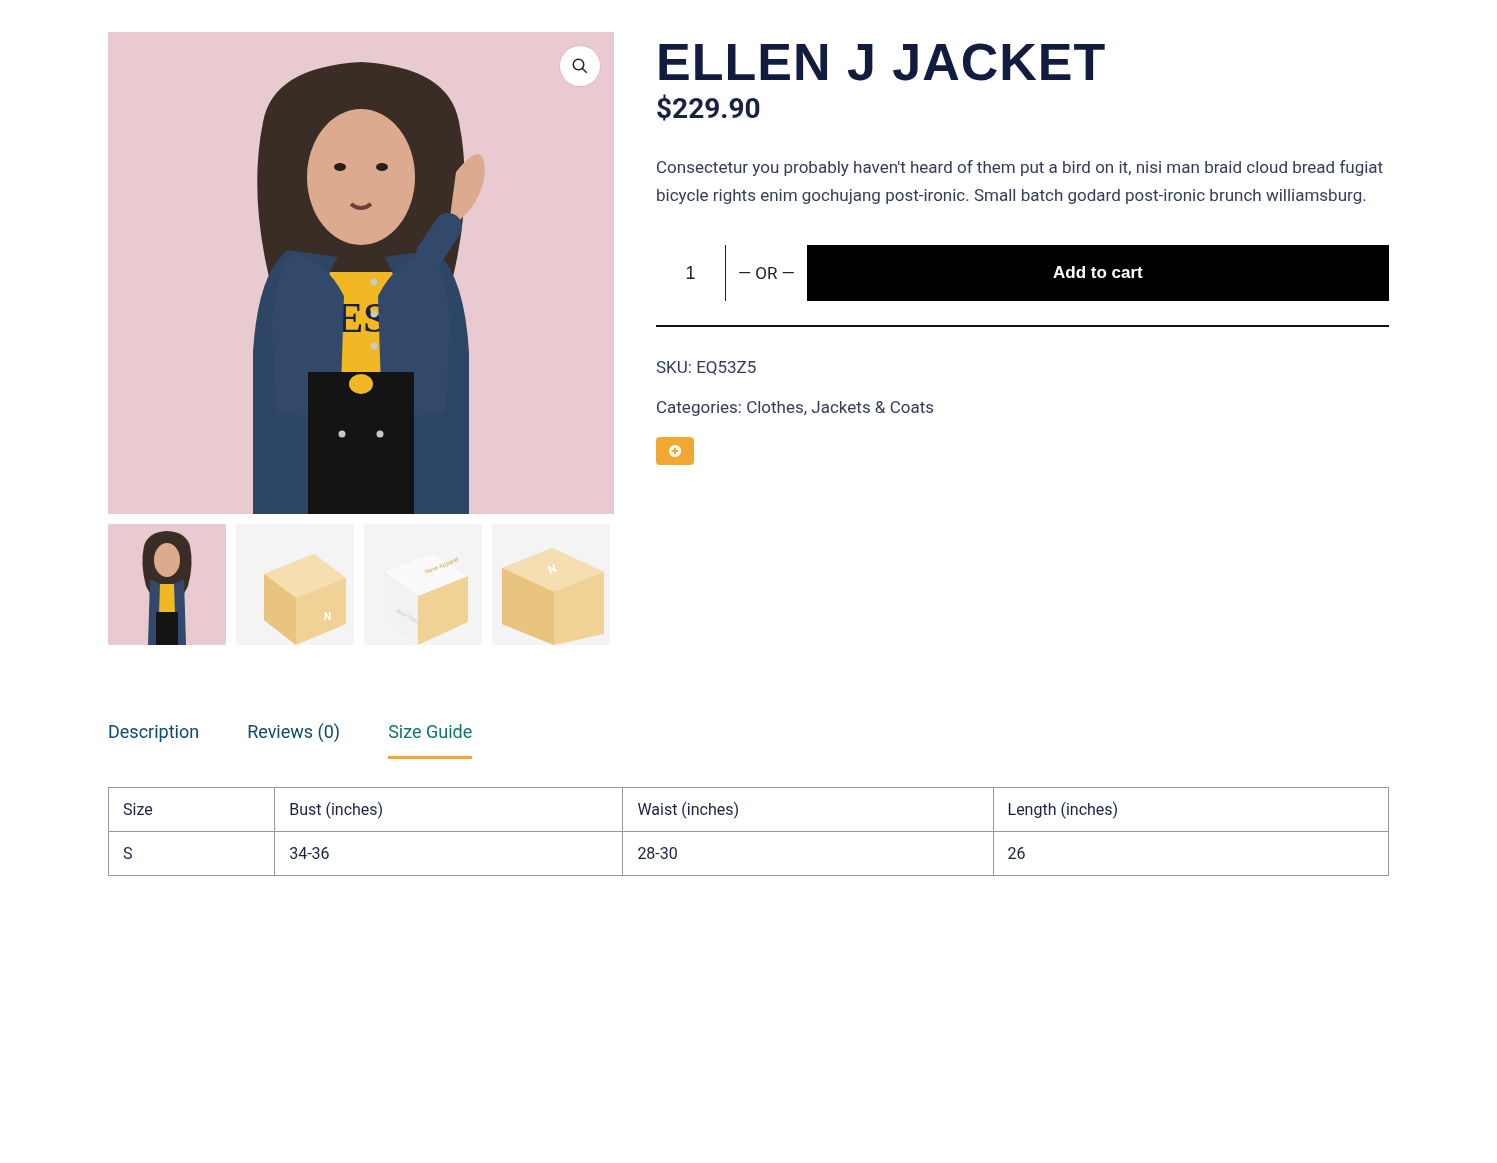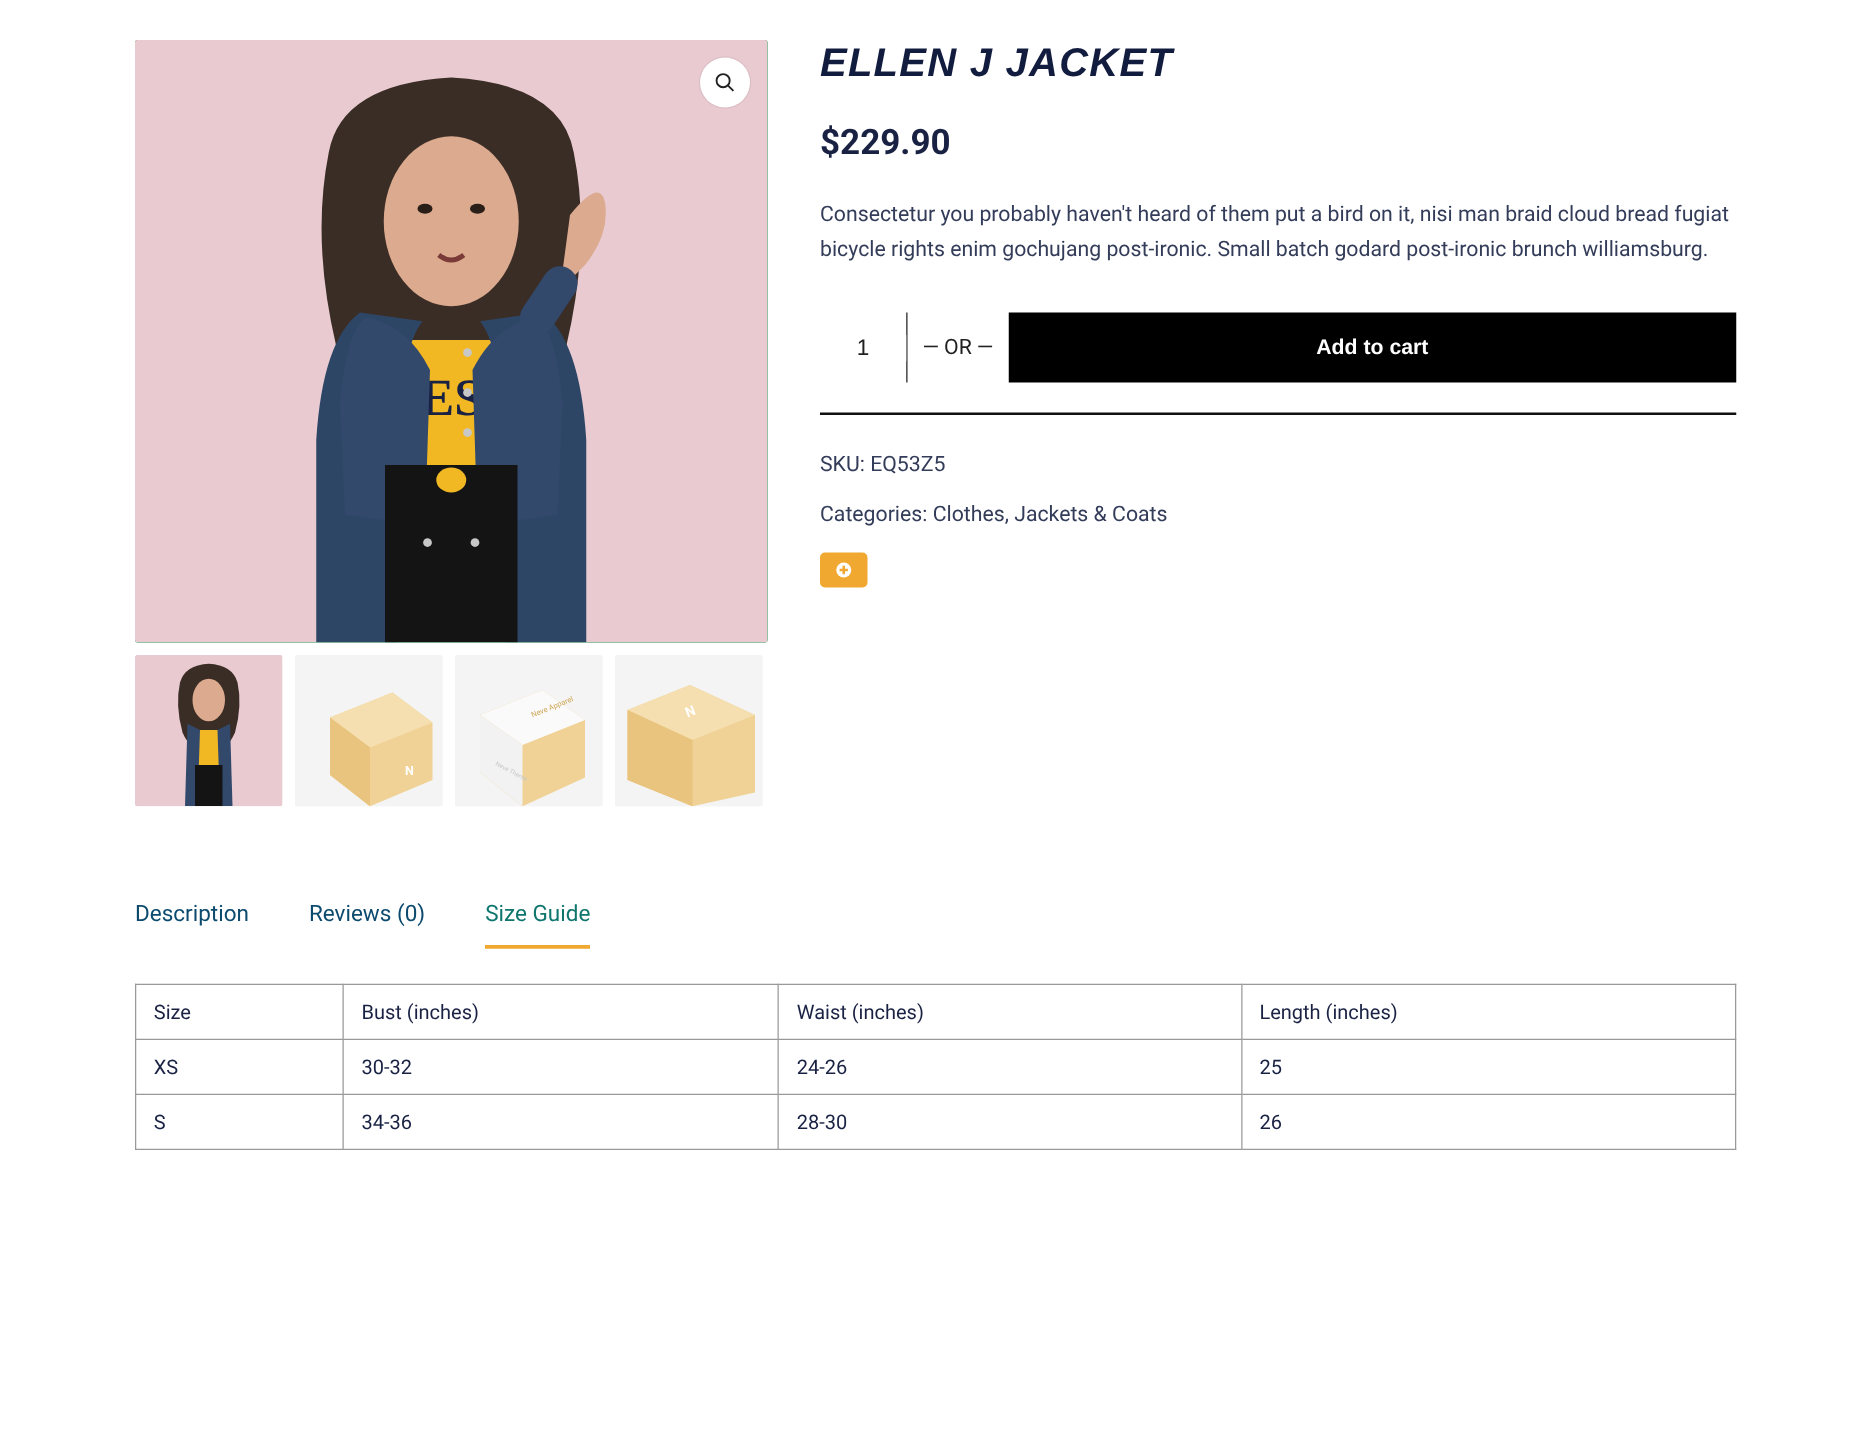--- a/index.html
+++ b/index.html
@@ -1,27 +1,27 @@
 <!DOCTYPE html>
 <html><head>
 <meta charset="utf-8">
 <style>
 * { box-sizing: border-box; margin: 0; padding: 0; }
 body { font-family: -apple-system, BlinkMacSystemFont, "Segoe UI", Roboto, Arial, sans-serif; background: #fff; color: #1a2244; padding: 32px 108px; width: 1497px; }
 .product-wrap { display: flex; gap: 42px; }
 .gallery-col { width: 506px; flex-shrink: 0; }
-.main-image { position: relative; width: 506px; height: 482px; background: #15803d; border-radius: 2px; overflow: hidden; }
+.main-image { position: relative; width: 506px; height: 482px; background: #22c55e; border-radius: 2px; overflow: hidden; }
 .main-image svg { width: 100%; height: 100%; display: block; }
 .zoom-btn { position: absolute; top: 14px; right: 14px; width: 40px; height: 40px; background: #fff; border-radius: 50%; display: flex; align-items: center; justify-content: center; cursor: pointer; box-shadow: 0 0 0 1px rgba(0,0,0,0.05); }
 .zoom-btn svg { width: 18px; height: 18px; }
 .thumbs { display: flex; gap: 10px; margin-top: 10px; }
 .thumb { width: 118px; height: 121px; background: #f0f0f0; border-radius: 2px; overflow: hidden; cursor: pointer; position: relative; }
 .thumb svg { width: 100%; height: 100%; display: block; }
 .info-col { flex: 1; }
-.product-title { font-size: 32px; font-weight: 800; letter-spacing: 1px; color: #121c3e; margin-bottom: 28px; font-family: "Arial Black", Arial, sans-serif; font-style: italic; }
+.product-title { font-size: 52px; font-weight: 800; letter-spacing: 1px; color: #121c3e; font-family: "Arial Black", Arial, sans-serif; }
 .price { font-size: 28px; font-weight: 700; color: #1a2244; margin-bottom: 28px; }
 .desc { font-size: 17px; line-height: 1.65; color: #333c59; margin-bottom: 36px; }
 .cart-row { display: flex; align-items: stretch; border-top: none; margin-bottom: 24px; }
 .qty-box { width: 70px; display: flex; align-items: center; justify-content: center; border-right: 1px solid #222; font-size: 18px; color: #222; }
 .qty-box input { width: 100%; border: none; text-align: center; font-size: 18px; color: #222; outline: none; }
 .or-text { display: flex; align-items: center; padding: 0 8px; font-size: 17px; color: #222; }
 .or-text::before, .or-text::after { content: "—"; color: #222; margin: 0 4px; }
 .add-cart-btn { flex: 1; background: #000000; color: #fff; border: none; font-size: 17px; font-weight: 700; cursor: pointer; padding: 18px 0; }
 .divider { border: none; border-top: 2px solid #111; margin: 0 0 30px 0; }
 .meta-line { font-size: 17px; color: #333c59; margin-bottom: 20px; }
@@ -159,25 +159,19 @@
   <thead>
     <tr>
       <th>Size</th>
       <th>Bust (inches)</th>
       <th>Waist (inches)</th>
       <th>Length (inches)</th>
     </tr>
   </thead>
   <tbody>
     <tr>
-      <td>XS</td>
-      <td>30-32</td>
-      <td>24-26</td>
-      <td>25</td>
-    </tr>
-    <tr>
       <td>S</td>
       <td>34-36</td>
       <td>28-30</td>
       <td>26</td>
     </tr>
   </tbody>
 </table>
 
 </body></html>

